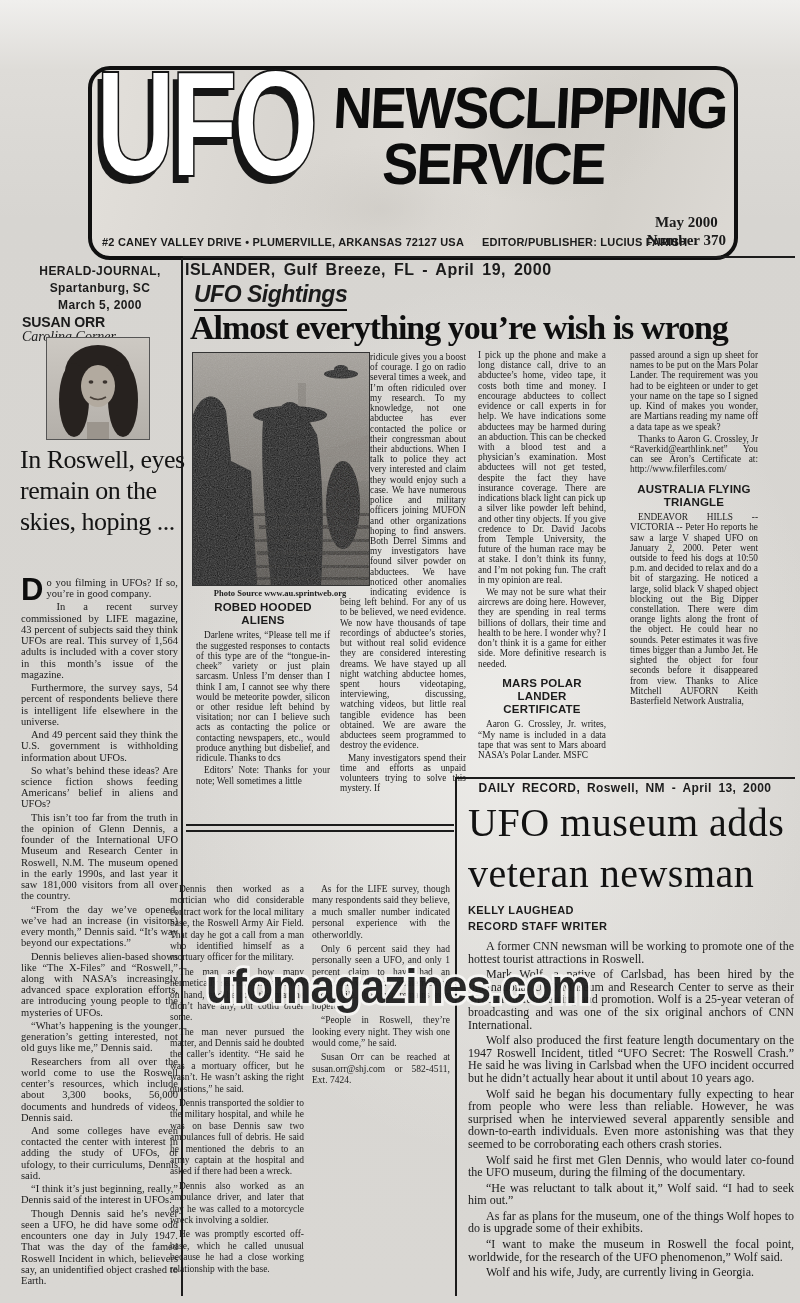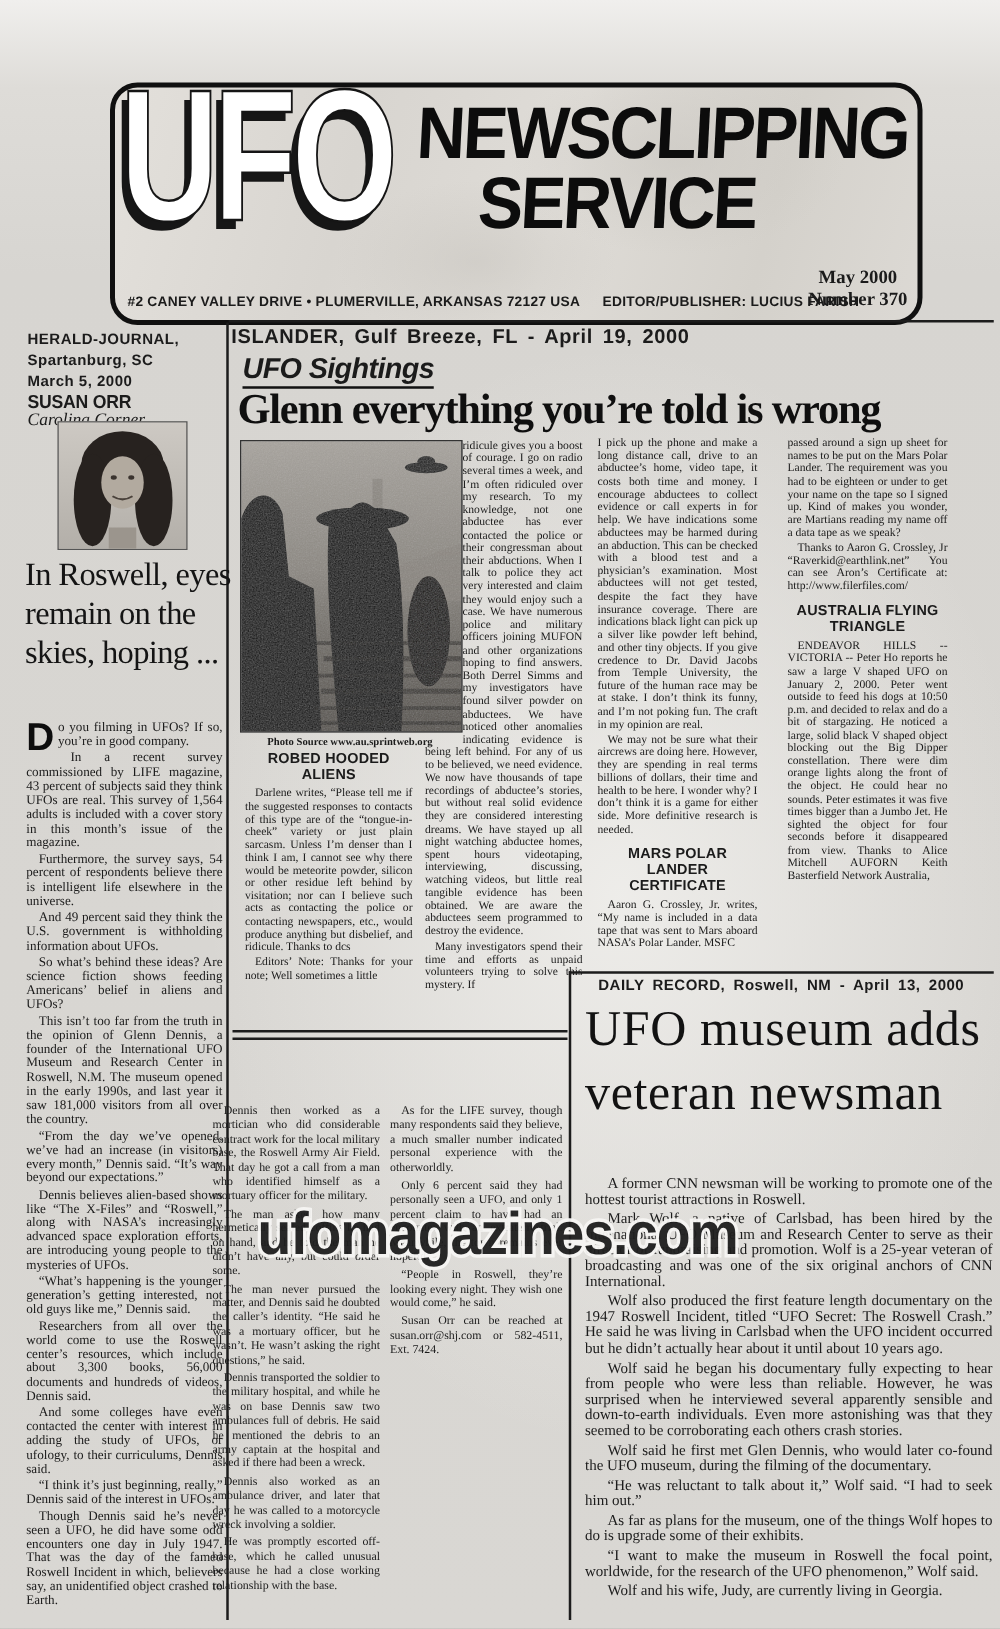--- a/index.html
+++ b/index.html
@@ -24,21 +24,21 @@
     transform:scaleX(.73);transform-origin:left top;}
   .mast-title{right:6px;top:10px;width:412px;font-weight:bold;color:#0c0c0c;
     font-size:54px;line-height:.96;letter-spacing:-2px;transform:skewX(-3deg) scaleY(1.08);transform-origin:right top;}
   .mast-title .t1{text-align:right;}
   .mast-title .t2{text-align:center;padding-right:48px;}
   .mast-address{left:10px;bottom:8px;font-size:11px;font-weight:bold;letter-spacing:.2px;white-space:nowrap;}
   .mast-address span+span{margin-left:18px;}
   .mast-issue{right:8px;bottom:6px;text-align:center;font-weight:bold;font-size:15px;line-height:1.25;}
 
   
-  .herald-src{left:22px;top:263px;width:156px;text-align:left;font-weight:bold;font-size:12px;line-height:1.4;letter-spacing:.4px;}
+  .herald-src{left:22px;top:263px;width:156px;text-align:center;font-weight:bold;font-size:12px;line-height:1.4;letter-spacing:.4px;}
   .susan{left:22px;top:313px;font-weight:bold;font-size:15px;letter-spacing:-.2px;transform:scaleX(.94);transform-origin:left;}
   .carolina{left:22px;top:329px;font-style:italic;font-size:14px;}
   .portrait{left:46px;top:337px;width:102px;height:101px;border:1px solid #555;background:#c7c3bd;}
   .herald-headline{left:20px;top:444px;width:166px;font-size:26px;line-height:1.2;letter-spacing:-.5px;color:#141414;}
   .textcol{text-align:justify;}
   .textcol p{margin:0 0 2px 0;text-indent:10px;}
   .noind p:first-child{text-indent:0;}
   .herald-body{left:21px;top:577px;width:157px;font-size:10.5px;line-height:1.07;}
   .dropcap{float:left;font-family:"Liberation Sans",sans-serif;font-weight:bold;font-size:31px;line-height:25px;padding:0 3px 0 0;color:#0d0d0d;}
 
@@ -154,21 +154,21 @@
         <p>“What’s happening is the younger generation’s getting interested, not old guys like me,” Dennis said.</p>
         <p>Researchers from all over the world come to use the Roswell center’s resources, which include about 3,300 books, 56,000 documents and hundreds of videos, Dennis said.</p>
         <p>And some colleges have even contacted the center with interest in adding the study of UFOs, or ufology, to their curriculums, Dennis said.</p>
         <p>“I think it’s just beginning, really,” Dennis said of the interest in UFOs.</p>
         <p>Though Dennis said he’s never seen a UFO, he did have some odd encounters one day in July 1947. That was the day of the famed Roswell Incident in which, believers say, an unidentified object crashed to Earth.</p>
       </div>
   </div>
 
   <div class="abs isl-dateline sans">ISLANDER, Gulf Breeze, FL - April 19, 2000</div>
   <div class="abs kicker sans">UFO Sightings</div>
-  <div class="abs isl-headline">Glenn everything you’re told is wrong</div>
+  <div class="abs isl-headline">Almost everything you’re wish is wrong</div>
 
   <div class="abs ufo-photo">
     <svg width="176" height="232" viewBox="0 0 176 232">
       <defs>
         <linearGradient id="sky" x1="0" y1="0" x2="0" y2="1">
           <stop offset="0" stop-color="#a7a39d"></stop>
             <stop offset=".45" stop-color="#8b8781"></stop>
           <stop offset=".7" stop-color="#6e6a64"></stop>
             <stop offset="1" stop-color="#57534e"></stop>
         </linearGradient>
@@ -260,20 +260,24 @@
         <p>“People in Roswell, they’re looking every night. They wish one would come,” he said.</p>
       </div>
     <p class="signature">Susan Orr can be reached at susan.orr@shj.com or 582-4511, Ext. 7424.</p>
   </div>
 
   <div class="abs daily-dateline sans">DAILY RECORD, Roswell, NM - April 13, 2000</div>
   <div class="abs daily-headline">
     <div>UFO museum adds</div>
     <div>veteran newsman</div>
   </div>
+  <div class="abs daily-byline">
+    <div>KELLY LAUGHEAD</div>
+    <div>RECORD STAFF WRITER</div>
+  </div>
   <div class="abs daily-body textcol">
       <p>A former CNN newsman will be working to promote one of the hottest tourist attractions in Roswell.</p>
       <p>Mark Wolf, a native of Carlsbad, has been hired by the International UFO Museum and Research Center to serve as their director of fundraising and promotion. Wolf is a 25-year veteran of broadcasting and was one of the six original anchors of CNN International.</p>
       <p>Wolf also produced the first feature length documentary on the 1947 Roswell Incident, titled “UFO Secret: The Roswell Crash.” He said he was living in Carlsbad when the UFO incident occurred but he didn’t actually hear about it until about 10 years ago.</p>
       <p>Wolf said he began his documentary fully expecting to hear from people who were less than reliable. However, he was surprised when he interviewed several apparently sensible and down-to-earth individuals. Even more astonishing was that they seemed to be corroborating each others crash stories.</p>
       <p>Wolf said he first met Glen Dennis, who would later co-found the UFO museum, during the filming of the documentary.</p>
       <p>“He was reluctant to talk about it,” Wolf said. “I had to seek him out.”</p>
       <p>As far as plans for the museum, one of the things Wolf hopes to do is upgrade some of their exhibits.</p>
       <p>“I want to make the museum in Roswell the focal point, worldwide, for the research of the UFO phenomenon,” Wolf said.</p>
       <p>Wolf and his wife, Judy, are currently living in Georgia.</p>

